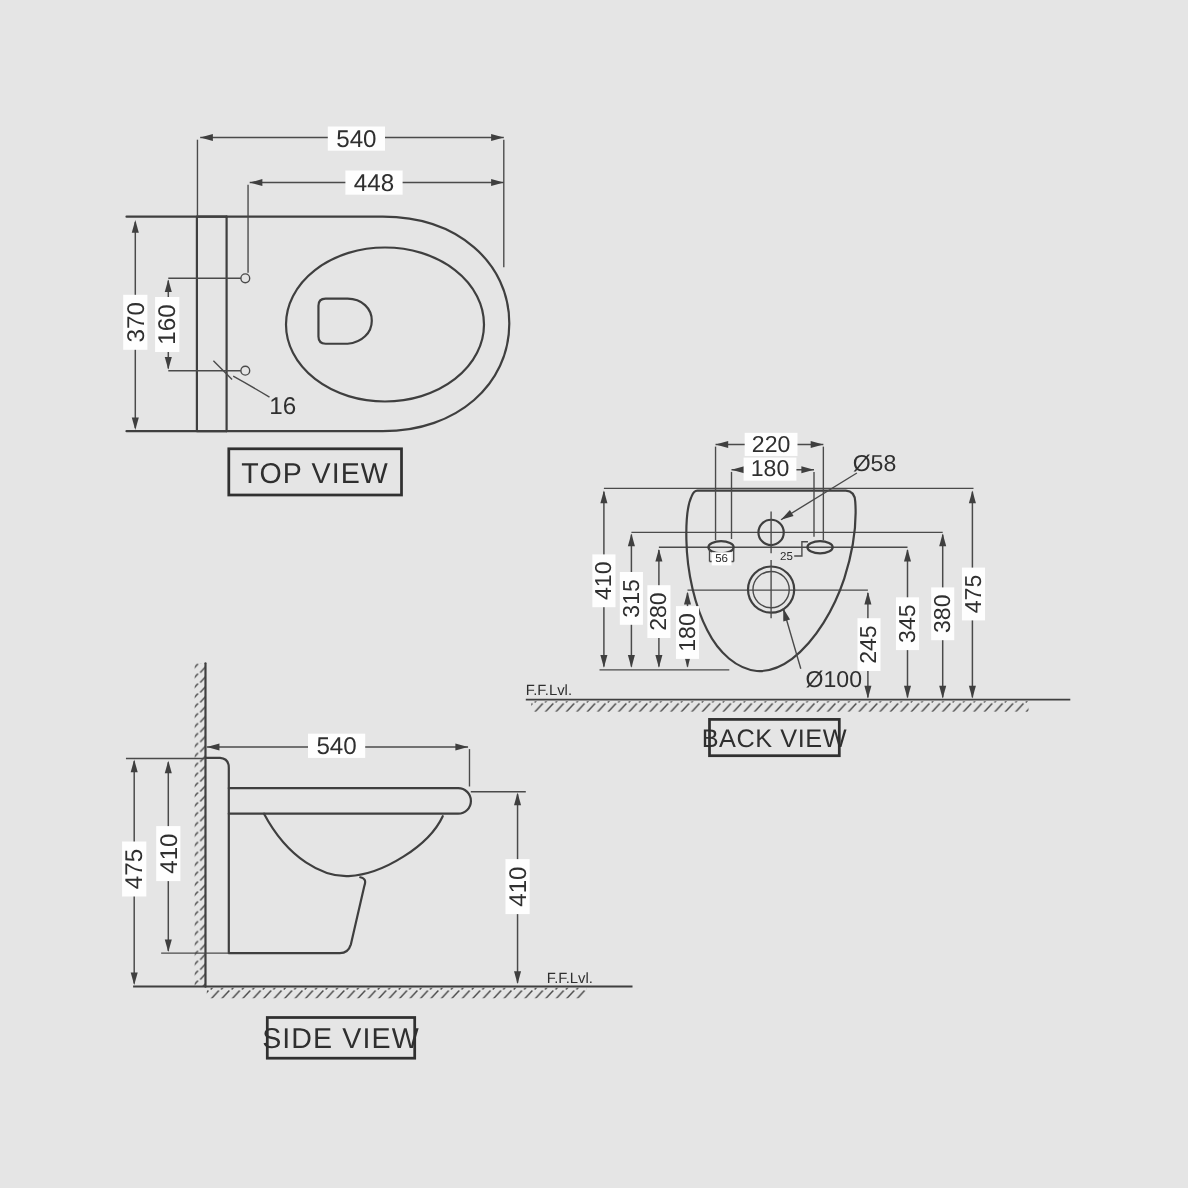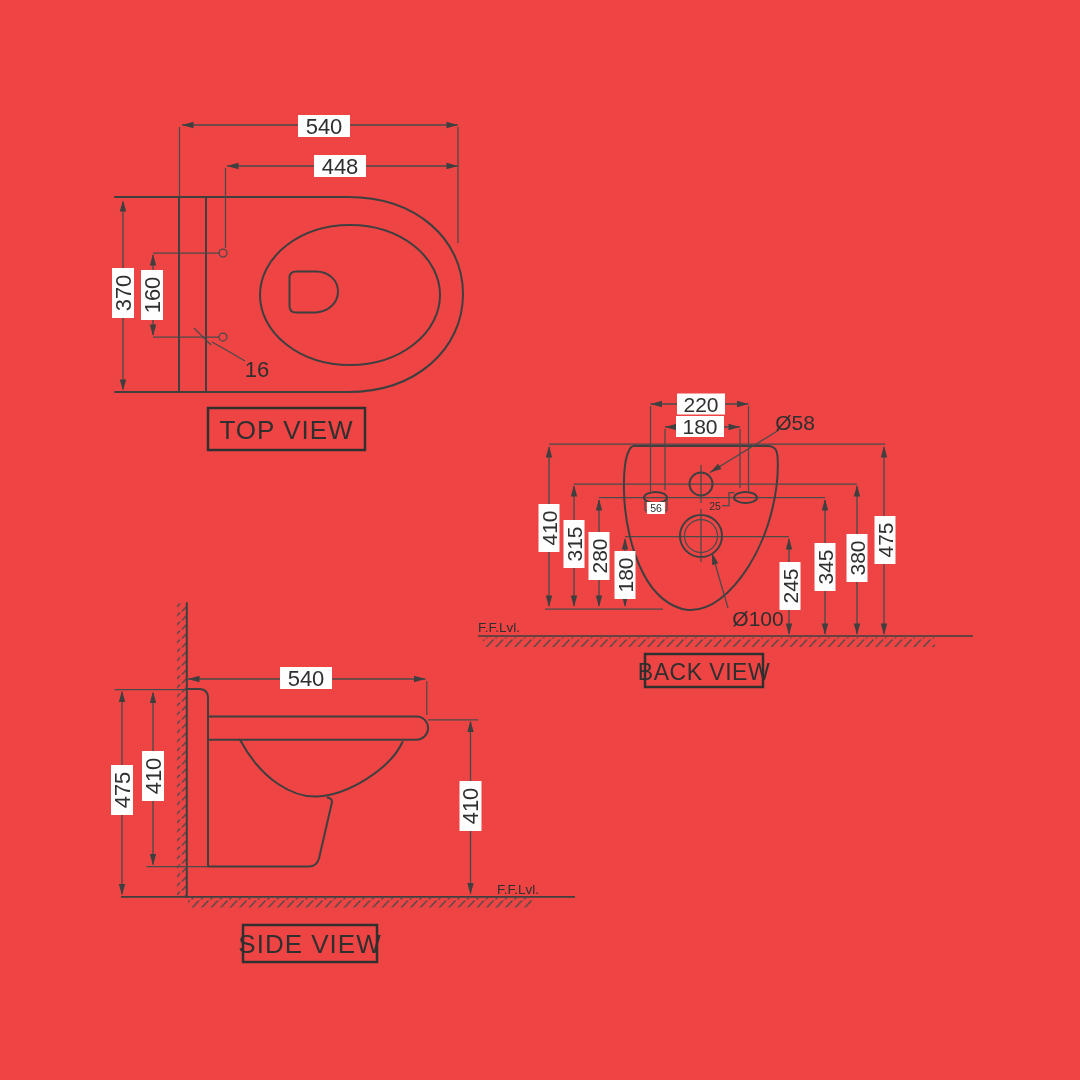--- a/index.html
+++ b/index.html
@@ -1,16 +1,16 @@
 <!DOCTYPE html>
 <html><head>
 <meta charset="utf-8">
 <style>
   html,body{margin:0;padding:0;background:#ffffff;}
-  .canvas{position:relative;width:1080px;height:1080px;background:#ef4444;font-family:"Liberation Sans","DejaVu Sans",sans-serif;}
+  .canvas{position:relative;width:1080px;height:1080px;background:#e5e5e5;font-family:"Liberation Sans","DejaVu Sans",sans-serif;}
   svg{position:absolute;left:0;top:0;}
   .ln{stroke:#3f3f3f;stroke-width:2;fill:none;stroke-linecap:round;stroke-linejoin:round;}
   .thin{stroke:#4a4a4a;stroke-width:1.25;fill:none;stroke-linecap:butt;}
   .dimln{stroke:#4a4a4a;stroke-width:1.35;fill:none;stroke-linecap:butt;}
   .floor{stroke:#3f3f3f;stroke-width:1.7;fill:none;}
   .boxln{stroke:#303030;stroke-width:2.5;fill:none;}
   .ah{fill:#3f3f3f;stroke:none;}
   text{fill:#2f2f2f;}
   .dim{font-size:22px;text-anchor:middle;dominant-baseline:central;}
   .dimb{font-size:21px;text-anchor:middle;dominant-baseline:central;}

